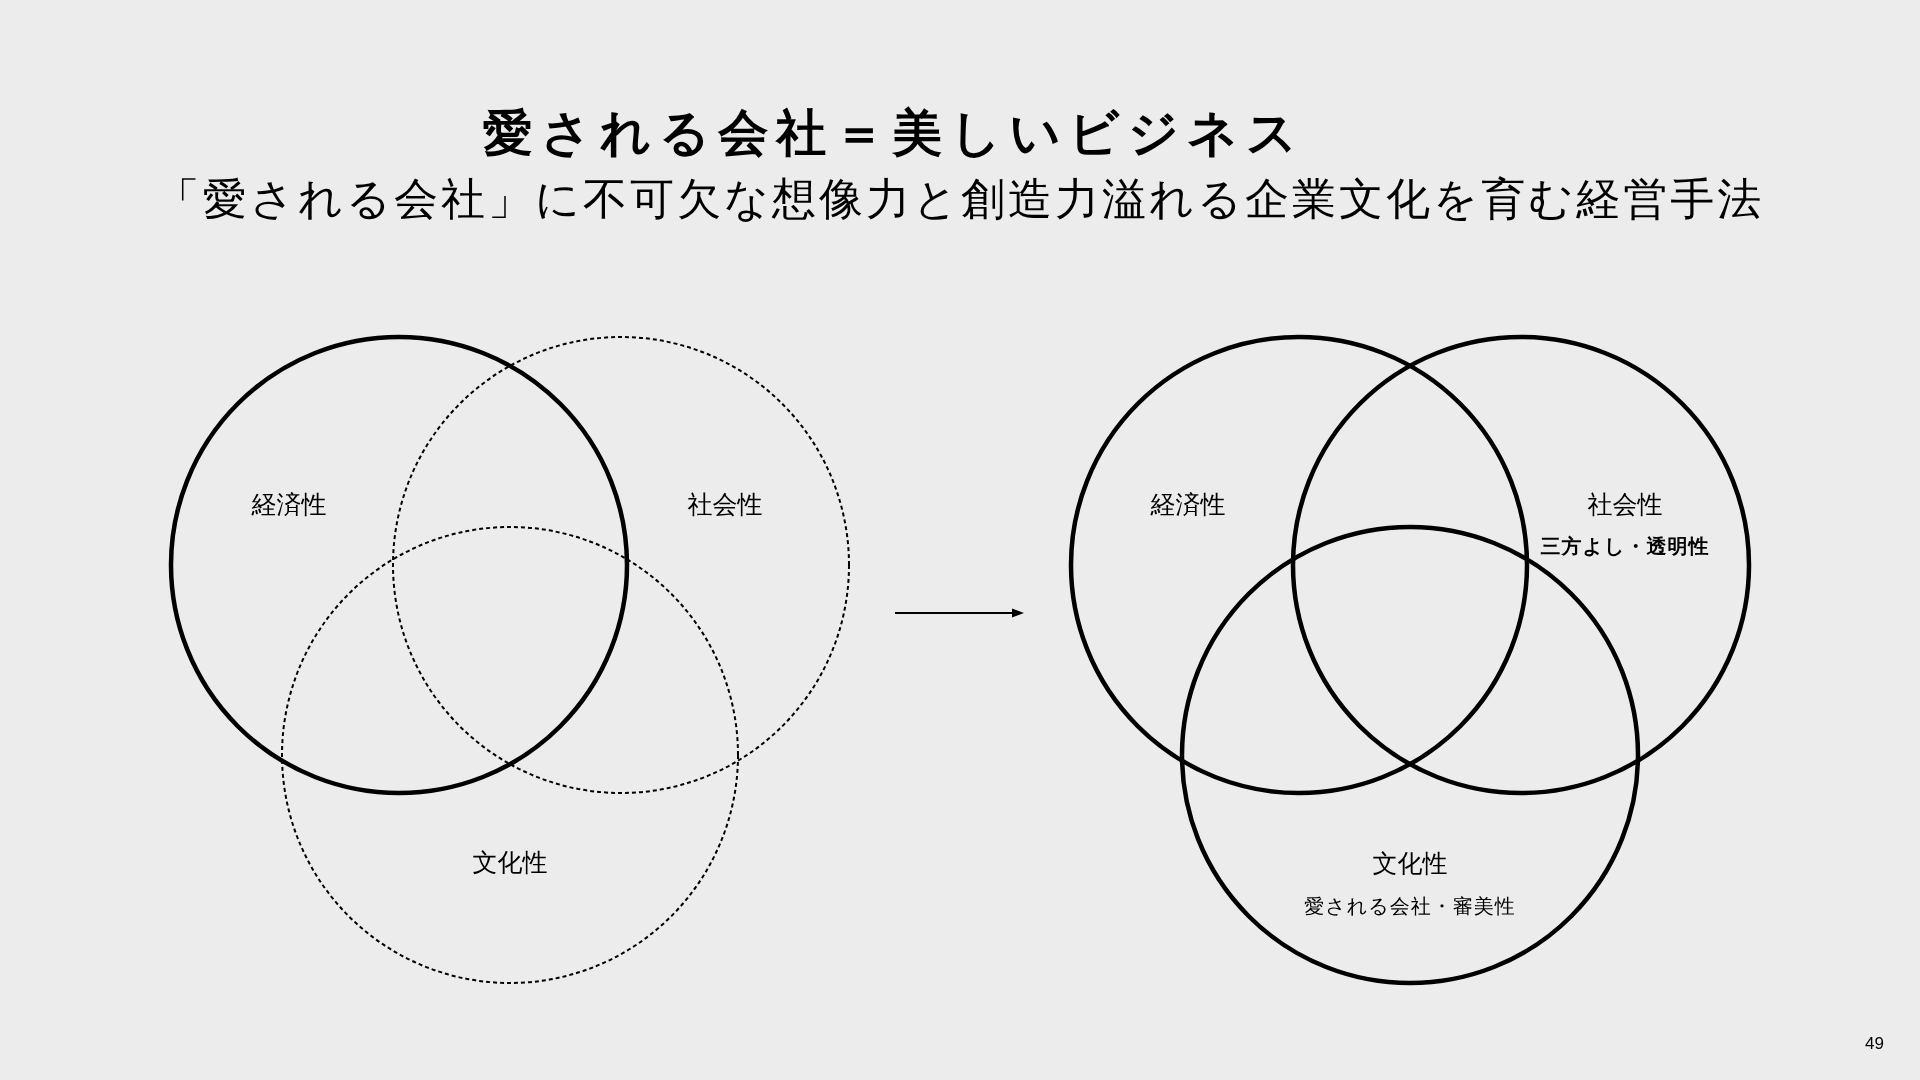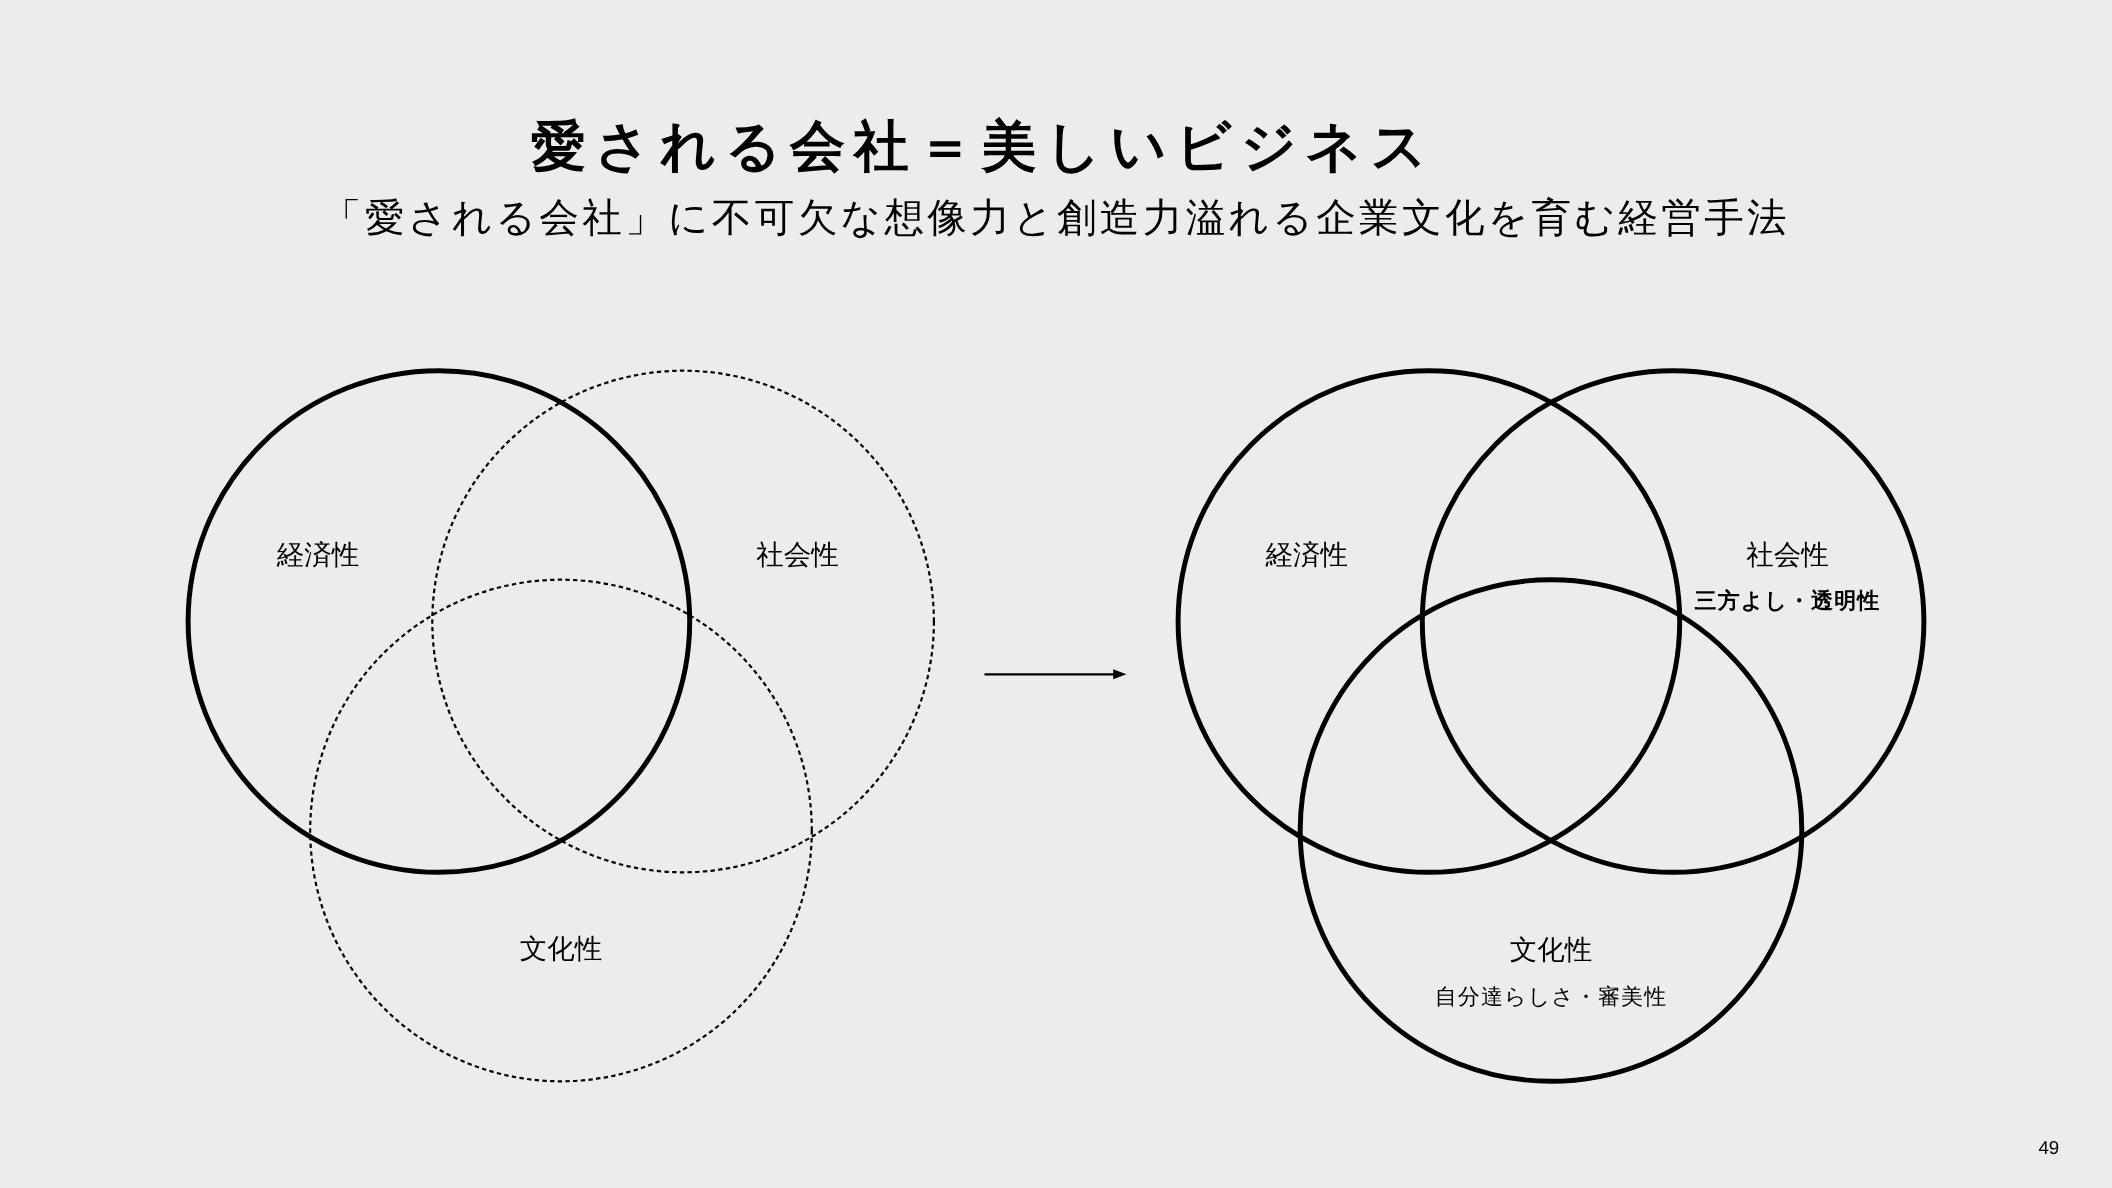--- a/index.html
+++ b/index.html
@@ -7,33 +7,33 @@
     width:1920px; height:1080px; overflow:hidden;
     background:#ececec; position:relative;
     font-family:"DejaVu Sans","Liberation Sans",sans-serif; color:#000;
   }
   .title {
     position:absolute; left:0; top:103px; width:1788px; text-align:center;
     font-size:50px; font-weight:bold; letter-spacing:8px; line-height:60px;
   }
   .subtitle {
     position:absolute; left:0; top:176px; width:1920px; text-align:center;
-    font-size:36px; letter-spacing:3px; line-height:46px;
+    font-size:44px; letter-spacing:3px; line-height:46px;
   }
   svg.diagram { position:absolute; left:0; top:0; }
   .label {
     position:absolute; transform:translate(-50%,-50%);
     white-space:nowrap; font-size:25px; line-height:30px; 
   }
   .sublabel {
     position:absolute; transform:translate(-50%,-50%);
     white-space:nowrap; font-size:20px; line-height:24px; letter-spacing:1px;
   }
   .page-num {
-    position:absolute; right:48px; bottom:26px;
+    position:absolute; right:36px; bottom:26px;
     font-family:"Liberation Sans",sans-serif; font-size:17px;
   }
 </style>
 </head>
 <body>
 
 <div class="title">愛される会社＝美しいビジネス</div>
 <div class="subtitle">「愛される会社」に不可欠な想像力と創造力溢れる企業文化を育む経営手法</div>
 
 <svg class="diagram" width="1920" height="1080" viewBox="0 0 1920 1080">
@@ -57,15 +57,15 @@
 </svg>
 
 <div class="label" style="left:289px; top:505px;">経済性</div>
 <div class="label" style="left:725px; top:505px;">社会性</div>
 <div class="label" style="left:510px; top:863px;">文化性</div>
 
 <div class="label" style="left:1188px; top:505px;">経済性</div>
 <div class="label" style="left:1625px; top:505px;">社会性</div>
 <div class="sublabel" style="left:1625px; top:546px;font-weight:bold;">三方よし・透明性</div>
 <div class="label" style="left:1410px; top:864px;">文化性</div>
-<div class="sublabel" style="left:1410px; top:906px;">自分達らしさ・審美性</div>
+<div class="sublabel" style="left:1410px; top:906px;">愛される会社・審美性</div>
 
 <div class="page-num">49</div>
 
 </body></html>

